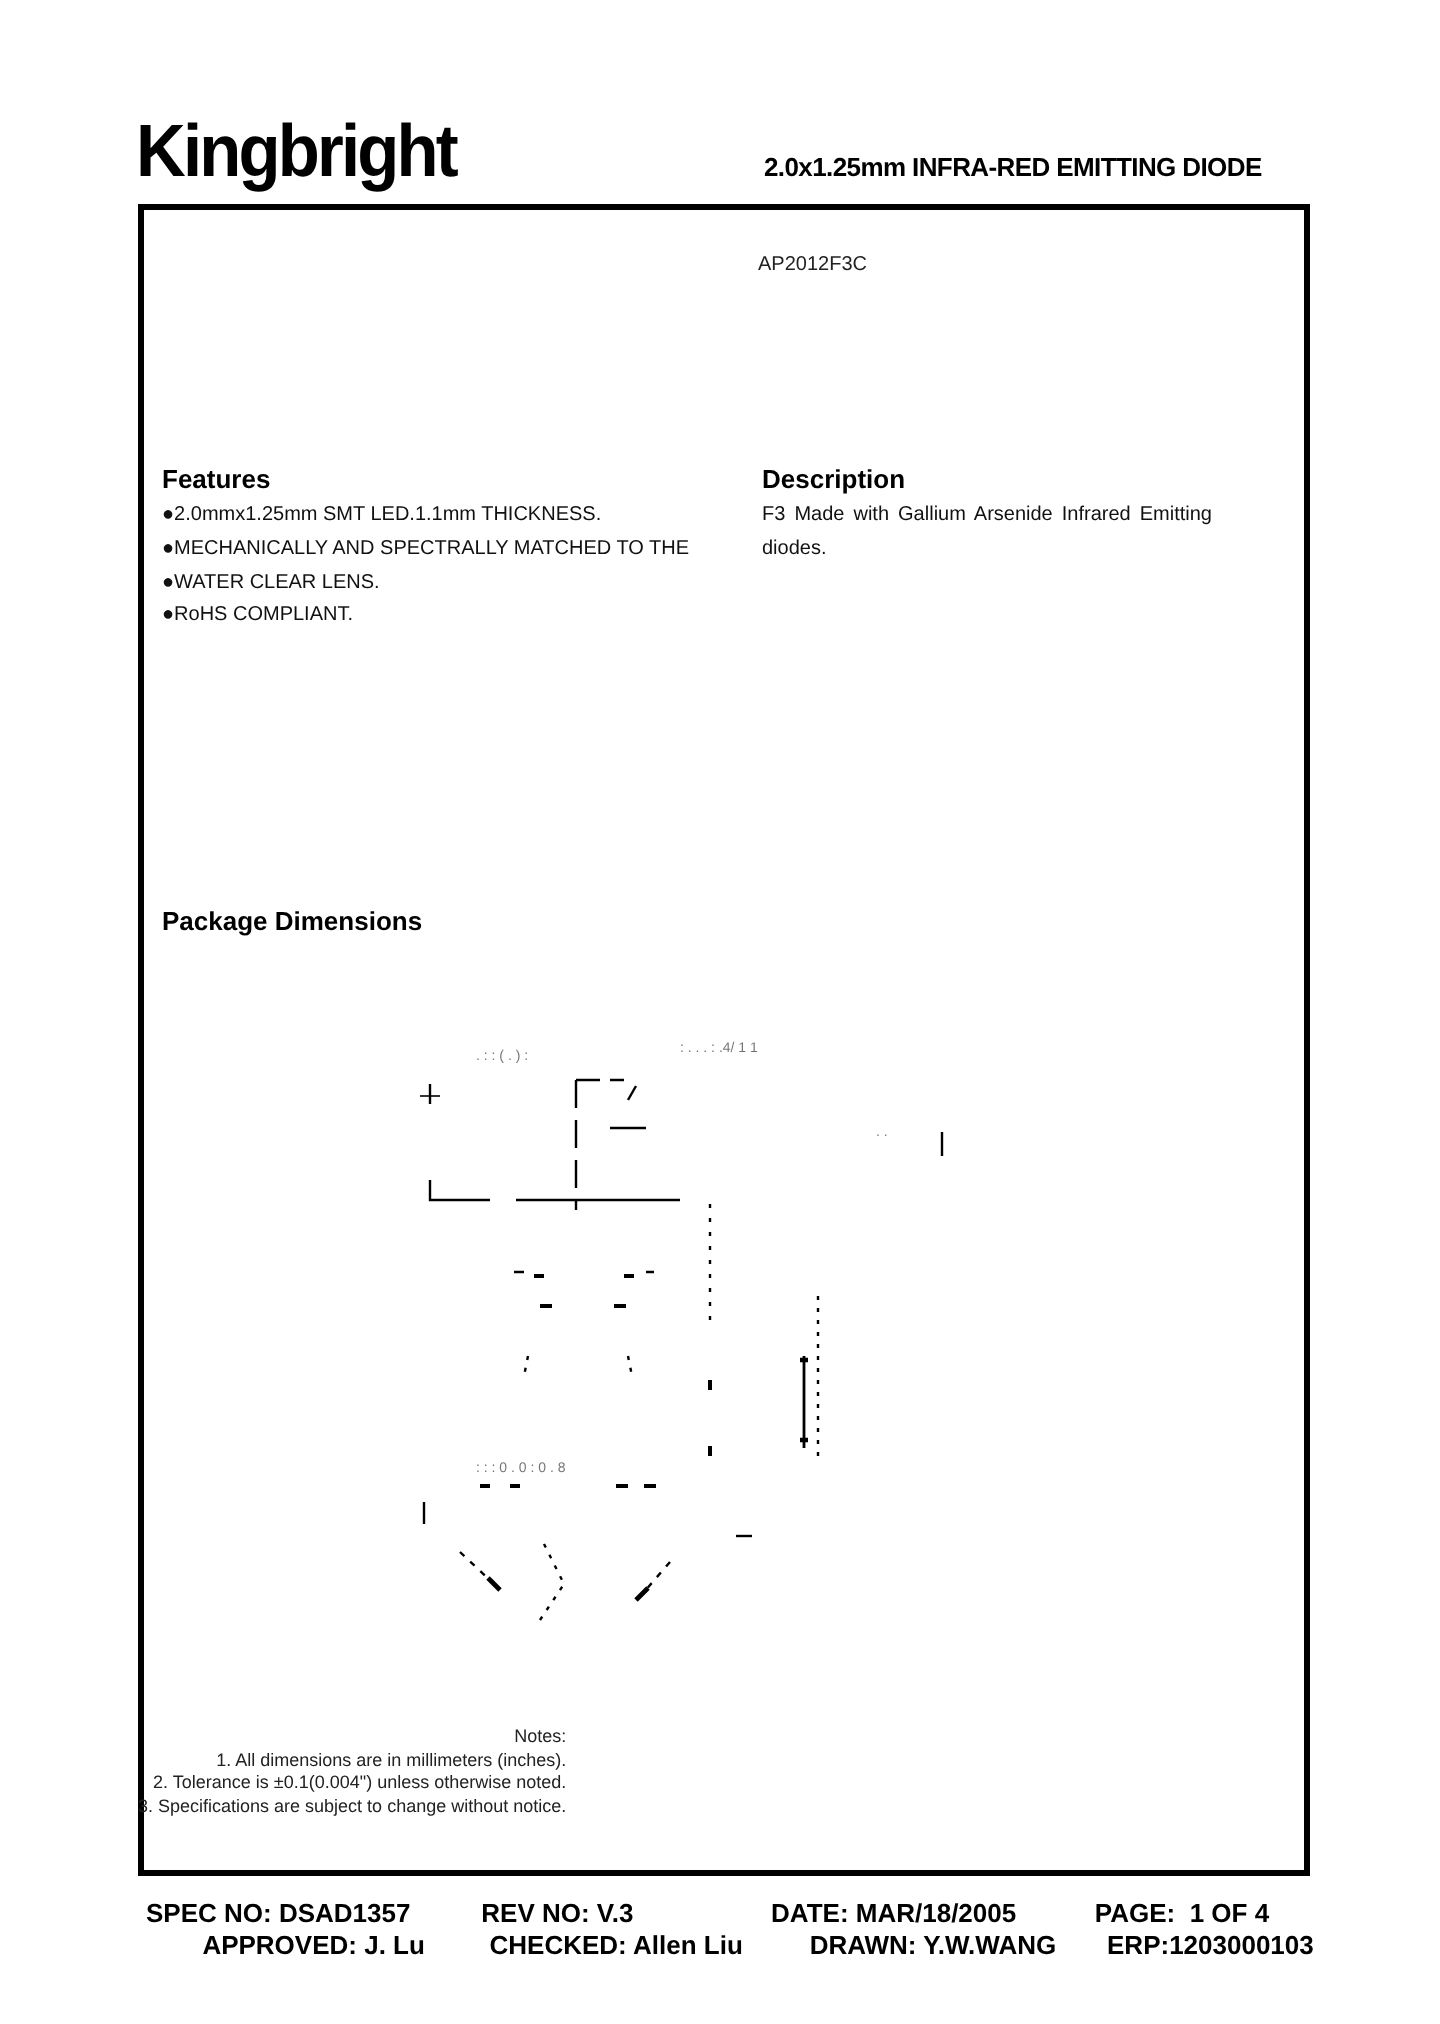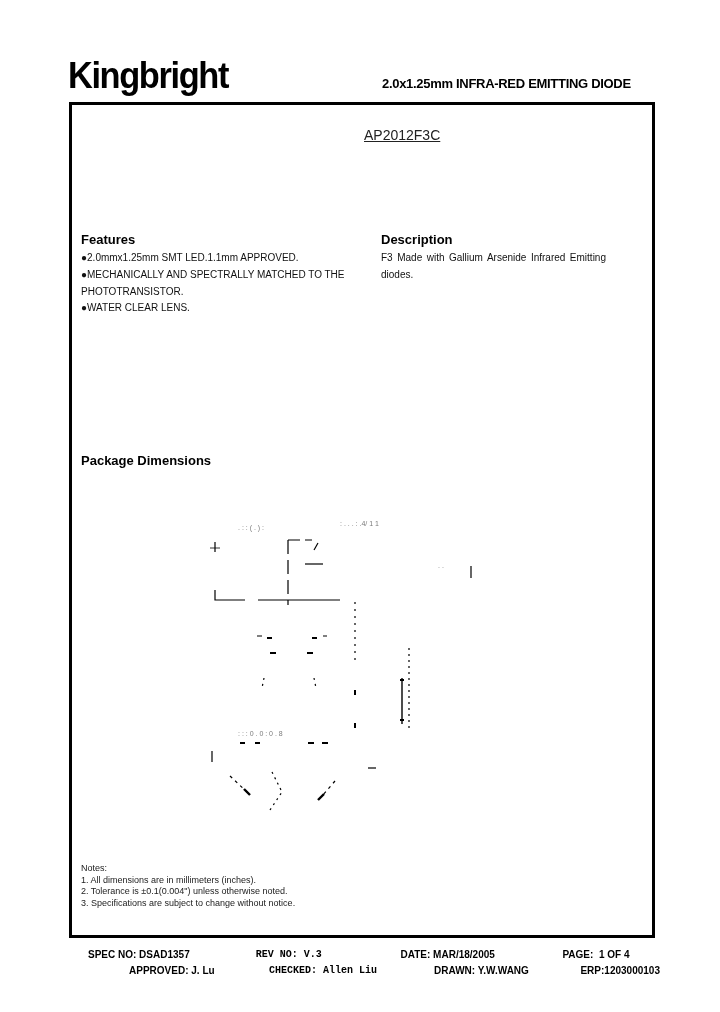--- a/index.html
+++ b/index.html
@@ -3,48 +3,48 @@
 <meta charset="utf-8">
 <style>
   html, body { margin: 0; padding: 0; background: #ffffff; }
   body { width: 720px; height: 1012px; position: relative; overflow: hidden;
          font-family: "Liberation Sans", sans-serif; color: #000; }
   .abs { position: absolute; }
   .logo { left: 68px; top: 56px; font-size: 37px; font-weight: bold; letter-spacing: -1.5px;
           font-family: "Liberation Sans", sans-serif; line-height: 40px; transform: scaleX(0.93); transform-origin: left; }
   .doc-title { left: 382px; top: 76px; font-size: 13px; font-weight: bold; letter-spacing: -0.3px; }
   .frame { left: 69px; top: 102px; width: 580px; height: 830px; border: 3px solid #000; box-sizing: content-box; }
-  .part-no { left: 364px; top: 127px; font-size: 14px; color: #222; text-decoration: underline; }
+  .part-no { left: 379px; top: 127px; font-size: 10px; color: #222; }
   .heading { font-size: 13px; font-weight: bold; text-align: center; }
   .feat-list { left: 81px; top: 250px; font-size: 10px; line-height: 16.8px; color: #111; }
   .feat-list div { white-space: nowrap; }
   .desc { left: 381px; top: 250px; width: 225px; font-size: 10px; line-height: 16.8px; color: #111;
           text-align: justify; text-align-last: left; }
-  .notes { left: 81px; top: 863px; font-size: 9px; line-height: 11.5px; color: #222; }
-  .footer-row { left: 88px; width: 590px; font-size: 10px; font-weight: bold; display: flex; }
+  .notes { left: 69px; top: 863px; font-size: 9px; line-height: 11.5px; color: #222; text-align: right; }
+  .footer-row { left: 73px; width: 590px; font-size: 13px; font-weight: bold; display: flex; }
   .footer-row span { display: inline-block; }
-  .c1 { width: 174px; } .c2 { width: 140px; font-family: Liberation Mono, monospace; } .c3 { width: 168px; padding-left: 10px; } .c4 { width: 120px; }
+  .c1 { width: 174px; } .c2 { width: 140px; } .c3 { width: 168px; padding-left: 10px; } .c4 { width: 120px; }
   .drawing { left: 190px; top: 510px; width: 360px; height: 320px; }
 </style>
 </head>
 <body>
 
 <div class="abs logo">Kingbright</div>
 <div class="abs doc-title">2.0x1.25mm INFRA-RED EMITTING DIODE</div>
 
 <div class="abs frame"></div>
 
 <div class="abs part-no">AP2012F3C</div>
 
 <div class="abs heading" style="left:81px; top:232px;">Features</div>
 <div class="abs feat-list">
-  <div>●2.0mmx1.25mm SMT LED.1.1mm APPROVED.</div>
+  <div>●2.0mmx1.25mm SMT LED.1.1mm THICKNESS.</div>
   <div>●MECHANICALLY AND SPECTRALLY MATCHED TO THE</div>
-  <div>PHOTOTRANSISTOR.</div>
   <div>●WATER CLEAR LENS.</div>
+  <div>●RoHS COMPLIANT.</div>
 </div>
 
 <div class="abs heading" style="left:381px; top:232px;">Description</div>
 <div class="abs desc">F3 Made with Gallium Arsenide Infrared Emitting diodes.</div>
 
 <div class="abs heading" style="left:81px; top:453px;">Package Dimensions</div>
 
 <svg class="abs drawing" viewBox="0 0 360 320" width="360" height="320">
   <g stroke="#000" stroke-width="1.2" fill="none">
 

